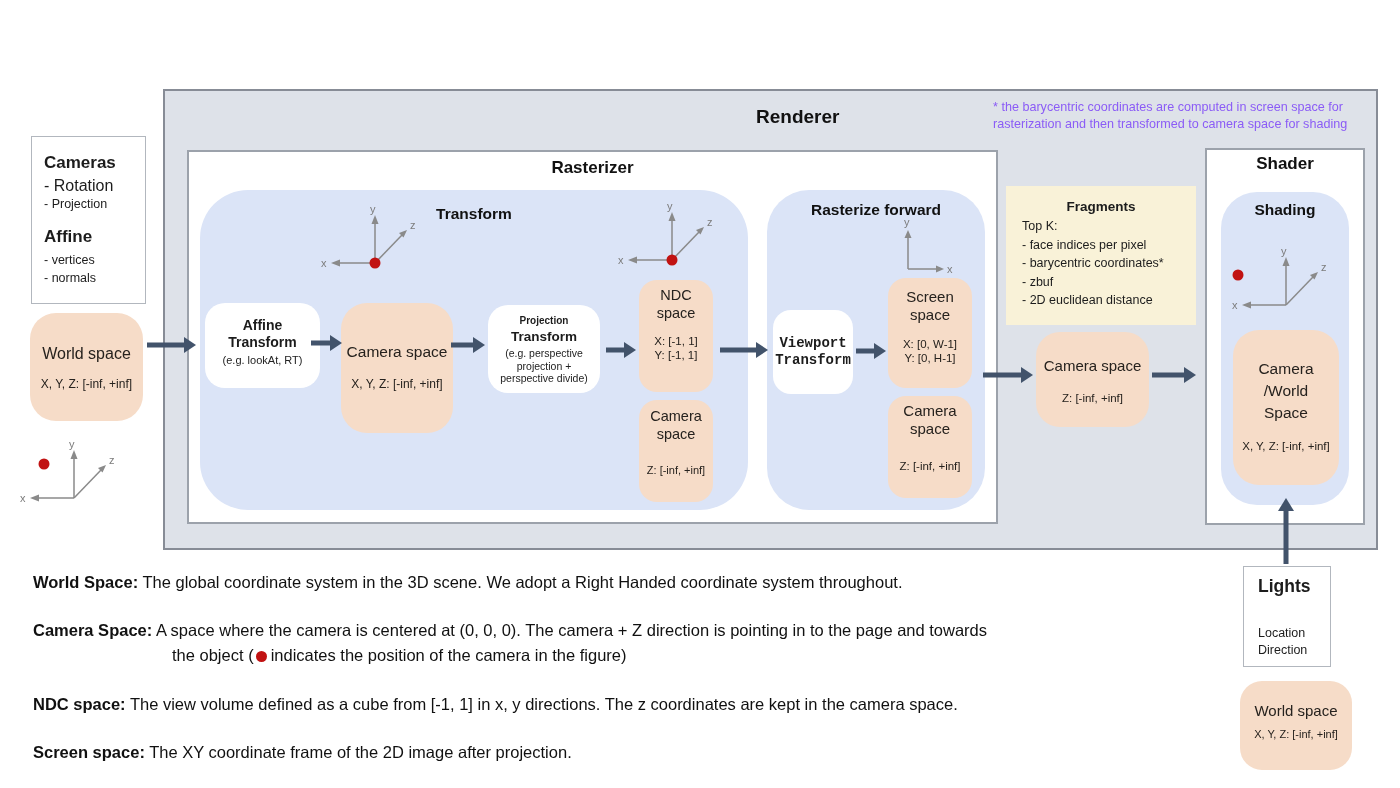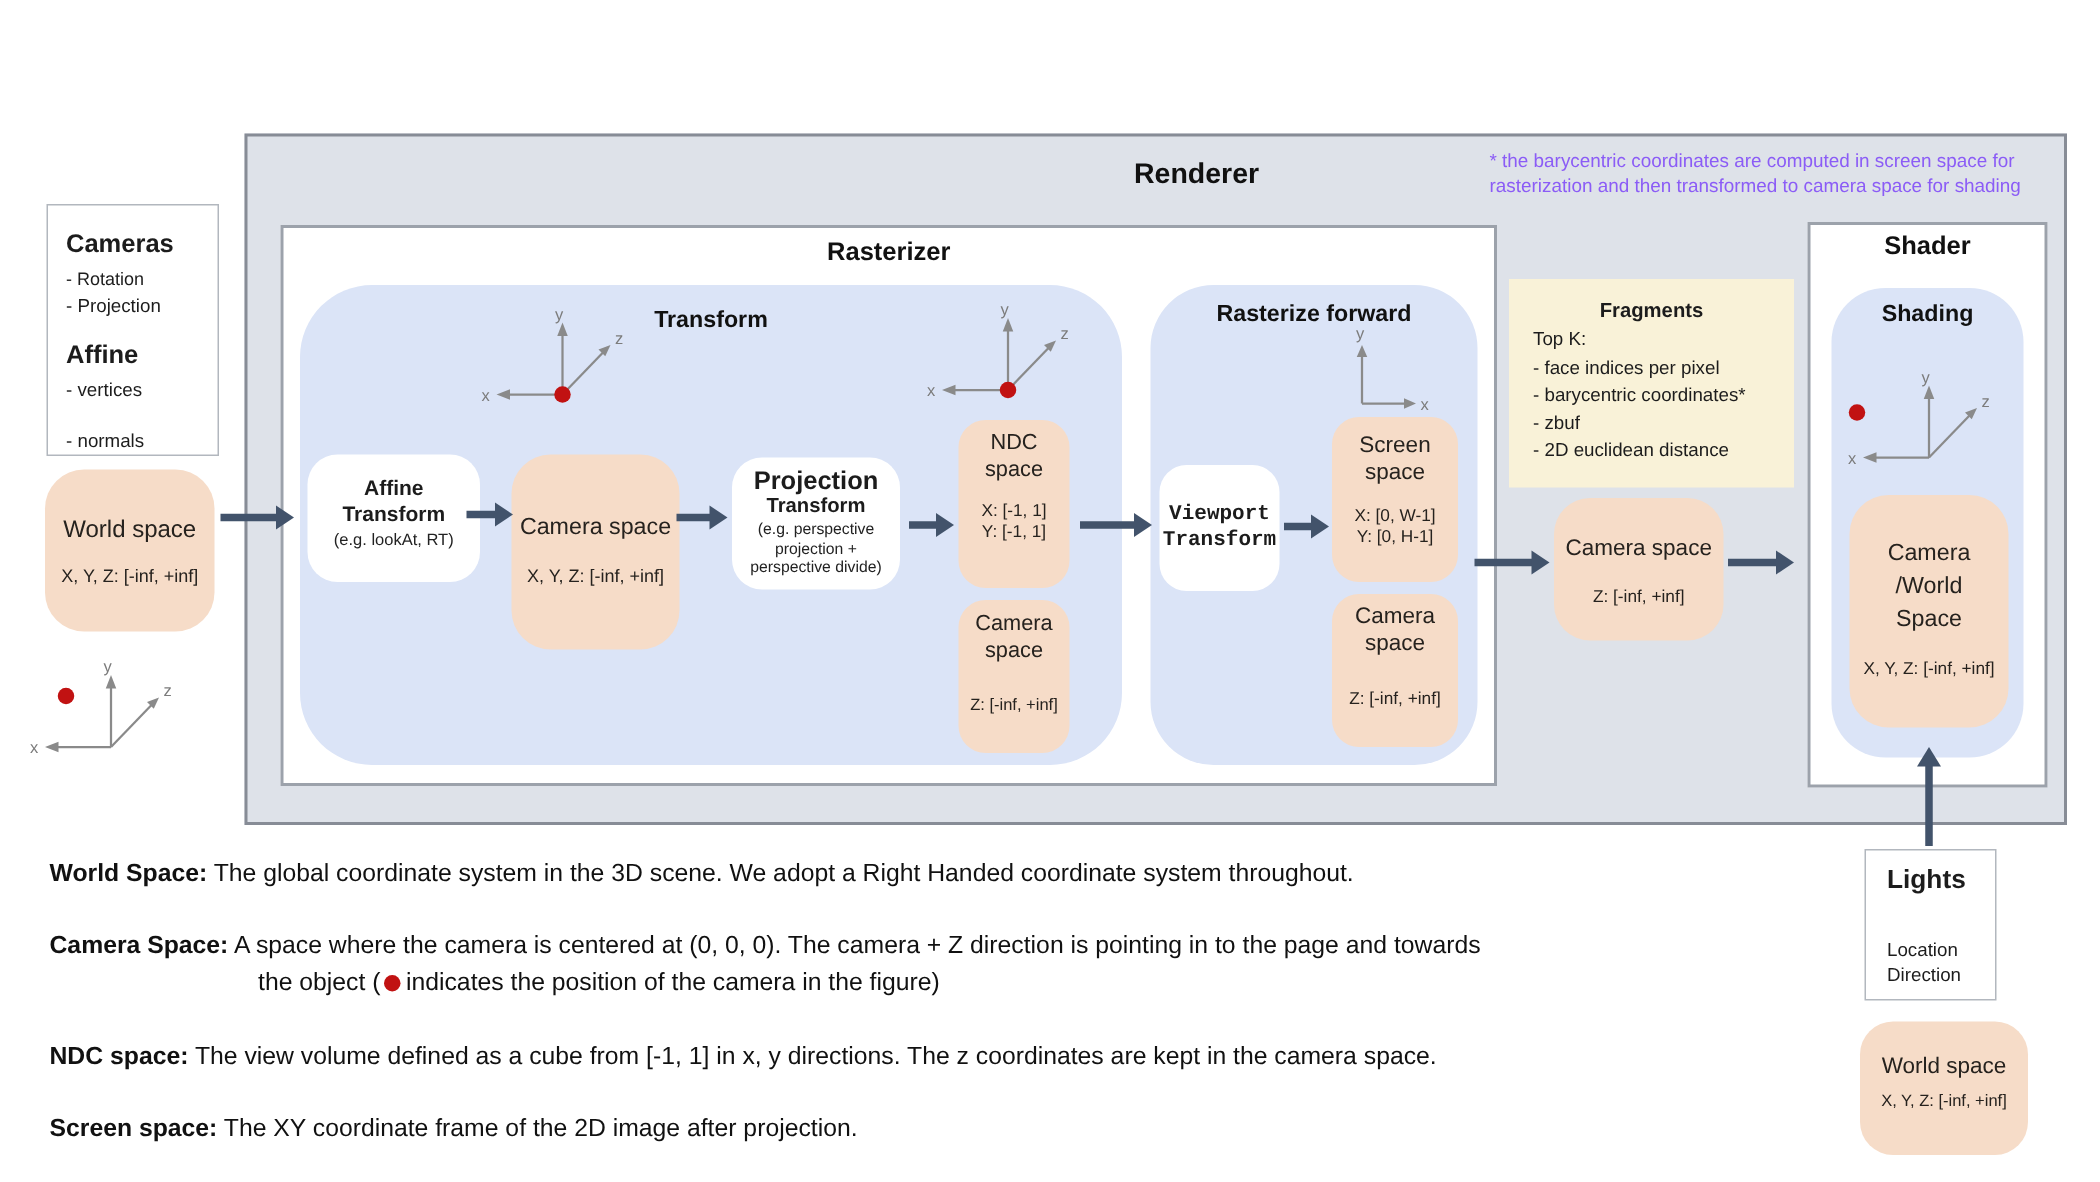--- a/index.html
+++ b/index.html
@@ -78,45 +78,45 @@
   <div class="abs ttl rastfwd-title">Rasterize forward</div>
   <div class="abs ttl shading-title">Shading</div>
 
   <div class="abs note">
     <span>* the barycentric coordinates are computed in screen space for</span><br>
     <span>rasterization and then transformed to camera space for shading</span>
   </div>
 
   <div class="abs obox" style="left:31px; top:136px; width:115px; height:168px; padding:16px 12px 0 12px;">
     <div style="font-size:17px; font-weight:700;">Cameras</div>
-    <div style="font-size:12px; line-height:18px; margin-top:4px;">- Rotation</div>
+    <div style="font-size:16px; line-height:18px; margin-top:4px;">- Rotation</div>
     <div style="font-size:12.5px; line-height:18px;">- Projection</div>
     <div style="font-size:17px; font-weight:700; margin-top:14px;">Affine</div>
     <div style="font-size:12.5px; line-height:18px; margin-top:4px;">- vertices</div>
-    <div style="font-size:12.5px; line-height:18px;margin-top:16px;">- normals</div>
+    <div style="font-size:12.5px; line-height:18px;">- normals</div>
   </div>
 
   <div class="abs pbox" style="left:30px; top:313px; width:113px; height:108px; border-radius:26px; padding-top:32px;">
     <div style="font-size:16px;">World space</div>
     <div class="b-range" style="margin-top:14px; font-size:12px;">X, Y, Z: [-inf, +inf]</div>
   </div>
 
   <div class="abs wbox" style="left:205px; top:303px; width:115px; height:85px; padding-top:14px;">
     <div style="font-size:14px; font-weight:700; line-height:17px;">Affine</div>
     <div style="font-size:14px; font-weight:700; line-height:17px;">Transform</div>
     <div class="sub" style="font-size:11px; margin-top:3px;">(e.g. lookAt, RT)</div>
   </div>
 
   <div class="abs pbox" style="left:341px; top:303px; width:112px; height:130px; border-radius:26px; padding-top:40px;">
     <div style="font-size:15.5px;">Camera space</div>
     <div class="b-range" style="margin-top:16px; font-size:12px;">X, Y, Z: [-inf, +inf]</div>
   </div>
 
   <div class="abs wbox" style="left:488px; top:305px; width:112px; height:88px; padding:8px 7px 0 7px;">
-    <div style="font-size:17px; font-weight:700; line-height:16px;">Projection</div>
+    <div style="font-size:10px; font-weight:700; line-height:16px;">Projection</div>
     <div style="font-size:13.5px; font-weight:700; line-height:16px;">Transform</div>
     <div class="sub" style="font-size:10.5px; line-height:12.5px; margin-top:2px;">(e.g. perspective projection + perspective divide)</div>
   </div>
 
   <div class="abs pbox" style="left:639px; top:280px; width:74px; height:112px; border-radius:18px; padding-top:6px;">
     <div class="b-name">NDC</div>
     <div class="b-name">space</div>
     <div class="b-range" style="margin-top:13px; line-height:13.5px;">X: [-1, 1]</div>
     <div class="b-range" style="line-height:13.5px;">Y: [-1, 1]</div>
   </div>

